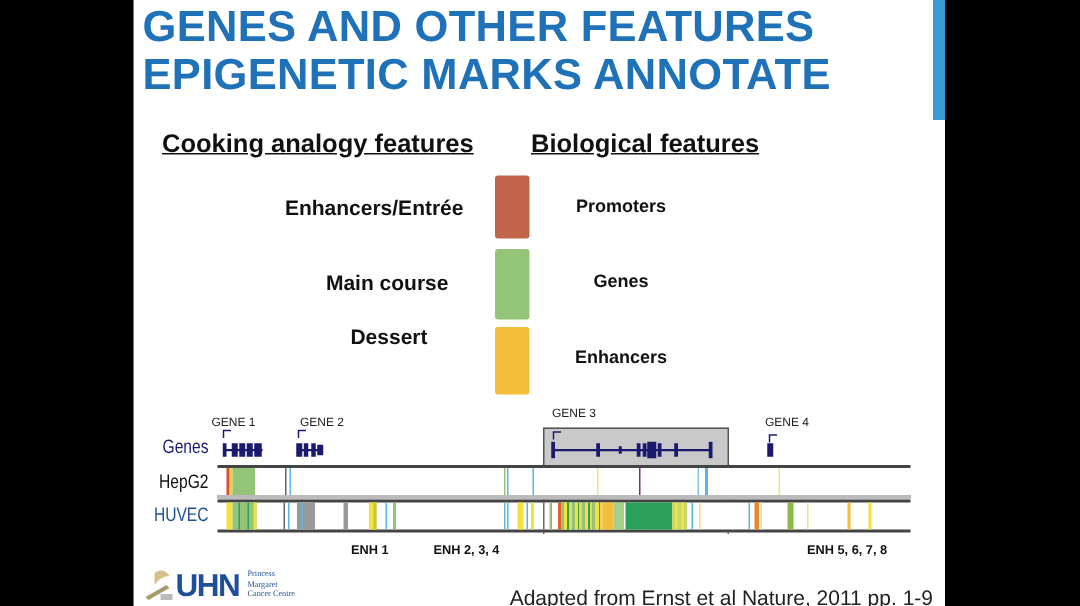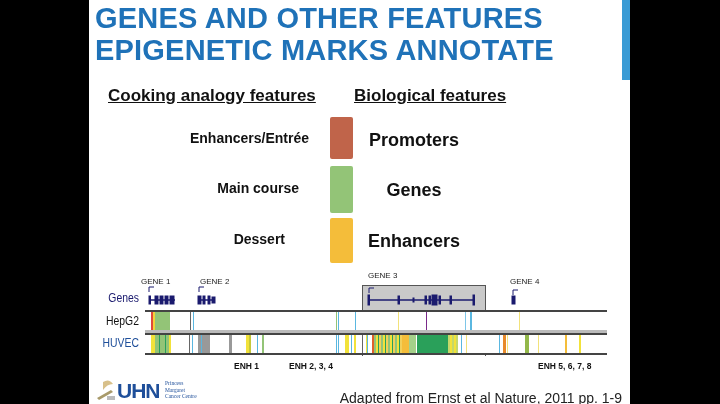--- a/index.html
+++ b/index.html
@@ -2,21 +2,21 @@
 <html><head>
 <meta charset="utf-8">
 <style>
   html, body { margin: 0; padding: 0; }
   body { width: 720px; height: 404px; background: #000; position: relative; overflow: hidden; font-family: "Liberation Sans", sans-serif; }
   .slide { position: absolute; left: 89px; top: 0; width: 541px; height: 404px; background: #fff; overflow: hidden; }
   .accent { position: absolute; left: 533px; top: 0; width: 8px; height: 80px; background: #3a9bd5; }
   .title { position: absolute; left: 6px; top: 2px; width: 520px; color: #1f72b8; font-weight: bold; font-size: 29px; line-height: 32px; letter-spacing: 0.2px; }
   .col-head { position: absolute; top: 86px; font-size: 17px; font-weight: bold; color: #111; text-decoration: underline; }
   .row-l { position: absolute; width: 220px; text-align: right; font-size: 14px; font-weight: bold; color: #111; }
-  .row-r { position: absolute; left: 260px; width: 130px; text-align: center; font-size: 18px; font-weight: bold; color: #111; }
+  .row-r { position: absolute; left: 260px; width: 130px; text-align: center; font-size: 12px; font-weight: bold; color: #111; }
   .swatch { position: absolute; left: 241px; width: 23px; height: 42px; border-radius: 2px; }
   .gene-lbl { position: absolute; font-size: 8px; color: #222; }
   .track-lbl { position: absolute; font-size: 13px; font-family: "Liberation Sans Narrow", "Liberation Sans", sans-serif; transform: scaleX(0.8); transform-origin: right center; text-align: right; width: 60px; }
   .track { position: absolute; left: 56px; width: 462px; height: 18px; border-top: 2px solid #444; border-bottom: 2px solid #444; background: #fff; }
   .sep { position: absolute; left: 56px; width: 462px; height: 3px; background: #bbb; }
   .mark { position: absolute; top: 0; height: 100%; }
   .enh { position: absolute; font-size: 8.5px; font-weight: bold; color: #111; }
   .box3 { position: absolute; left: 273px; top: 285px; width: 122px; height: 25px; background: #c9c9c9; border: 1px solid #555; }
   .box3-lines { position: absolute; left: 273px; top: 310px; width: 122px; height: 46px; border-left: 1px solid #555; border-right: 1px solid #555; }
   .credit { position: absolute; right: 8px; top: 390px; font-size: 14px; color: #222; }
@@ -36,21 +36,21 @@
   <div class="col-head" style="left:265px;">Biological features</div>
 
   <div class="row-l" style="left:0; top:130px;">Enhancers/Entrée</div>
   <div class="swatch" style="top:117px; background:#c0644a;"></div>
   <div class="row-r" style="top:130px;">Promoters</div>
 
   <div class="row-l" style="left:-0px; top:180px; width:210px;">Main course</div>
   <div class="swatch" style="top:166px; height:47px; background:#93c477;"></div>
   <div class="row-r" style="top:180px;">Genes</div>
 
-  <div class="row-l" style="left:0; top:231px; width:196px;">Dessert</div>
+  <div class="row-l" style="left:0; top:216px; width:196px;">Dessert</div>
   <div class="swatch" style="top:218px; height:45px; background:#f4bd3a;"></div>
   <div class="row-r" style="top:231px;">Enhancers</div>
 
   <div class="box3"></div>
   <div class="box3-lines"></div>
 
   <div class="gene-lbl" style="left:52px; top:277px;">GENE 1</div>
   <div class="gene-lbl" style="left:111px; top:277px;">GENE 2</div>
   <div class="gene-lbl" style="left:279px; top:271px;">GENE 3</div>
   <div class="gene-lbl" style="left:421px; top:277px;">GENE 4</div>

